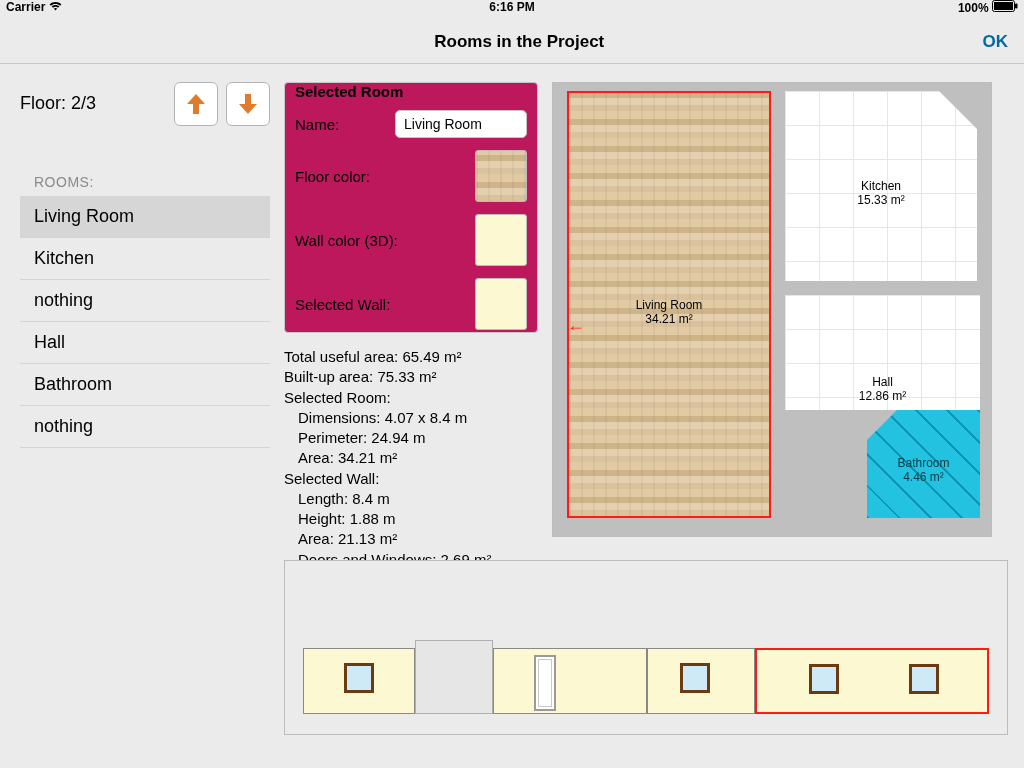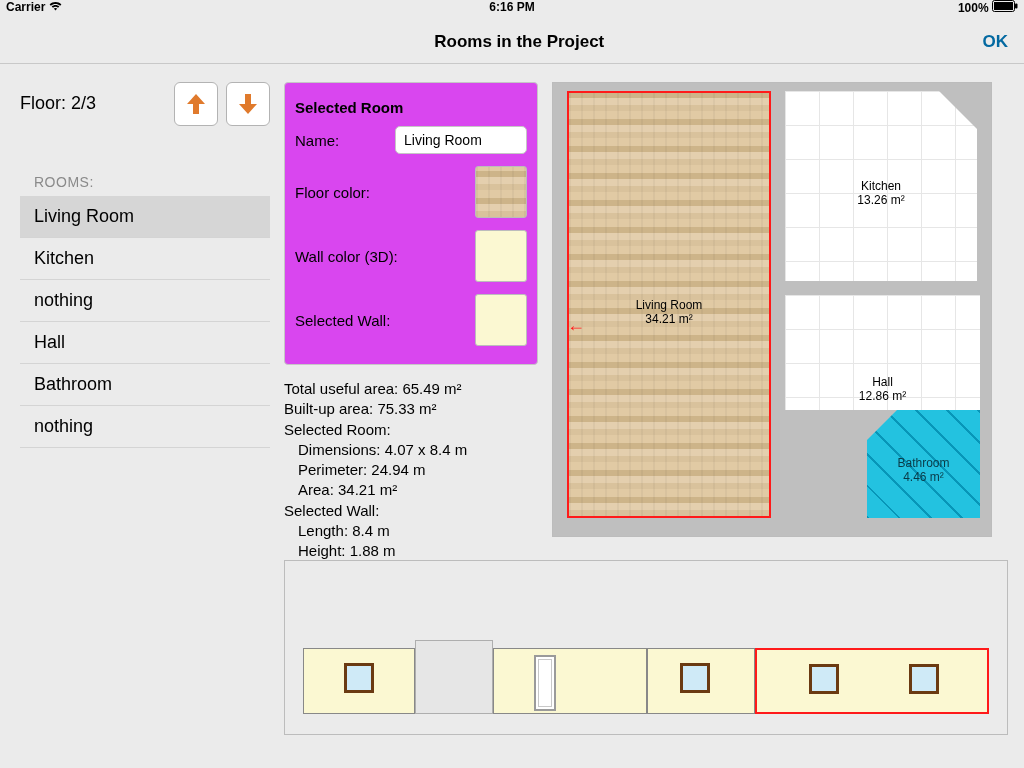--- a/index.html
+++ b/index.html
@@ -26,21 +26,21 @@
 .floor-label { font-size: 18px; flex: 1; line-height: 1.2; }
 .arrow-btn { width: 44px; height: 44px; border: 1px solid #b3b3b3; border-radius: 6px; background: #fff; display: flex; align-items: center; justify-content: center; cursor: pointer; }
 .arrow-btn svg { display: block; }
 .rooms-hdr { font-size: 14px; color: #8a8a8a; letter-spacing: .5px; padding-left: 14px; margin-bottom: 6px; }
 .room-list { }
 .room-item { padding: 10px 14px; font-size: 18px; border-bottom: 1px solid #d4d4d4; cursor: pointer; }
 .room-item.sel { background: #d6d6d6; }
 
 
 .col2 { width: 254px; }
-.panel { border: 1px solid #c6c6c6; border-radius: 4px; background: #d946ef; padding: 16px 10px; }
+.panel { border: 1px solid #c6c6c6; border-radius: 4px; background: #be185d; padding: 0 10px; }
 .panel-title { font-weight: 700; font-size: 15px; margin-bottom: 10px; }
 .field-row { display: flex; align-items: center; margin-bottom: 12px; min-height: 44px; }
 .field-label { font-size: 15px; flex: 1; }
 .name-input { width: 132px; height: 28px; border: 1px solid #c6c6c6; border-radius: 5px; background: #fff; padding: 2px 8px; font-size: 14px; }
 .swatch { width: 52px; height: 52px; border: 1px solid #bcbcbc; border-radius: 3px; cursor: pointer; }
 .swatch.wood { background:
   repeating-linear-gradient(90deg, rgba(0,0,0,.04) 0 2px, transparent 2px 12px),
   repeating-linear-gradient(0deg, #d9c29c 0 6px, #e4cfae 6px 13px, #cdb489 13px 19px, #e1caa4 19px 27px);
 }
 .swatch.cream { background: #fbf8d2; }
@@ -199,21 +199,21 @@
 
   <div class="col3">
     <div class="plan">
       <div class="plan-inner">
         <div class="room-block living-room">
           <div class="cap"><span>Living Room</span><br><span>34.21 m²</span></div>
           <div class="arrow-marker">←</div>
         </div>
         <div class="room-block kitchen">
           <div class="kitchen-corner"></div>
-          <div class="cap"><span>Kitchen</span><br><span>13.26 m²</span></div>
+          <div class="cap"><span>Kitchen</span><br><span>15.33 m²</span></div>
         </div>
         <div class="room-block hall">
           <div class="cap"><span>Hall</span><br><span>12.86 m²</span></div>
         </div>
         <div class="room-block bath">
           <div class="bath-cut"></div>
           <div class="cap"><span>Bathroom</span><br><span>4.46 m²</span></div>
         </div>
       </div>
     </div>

